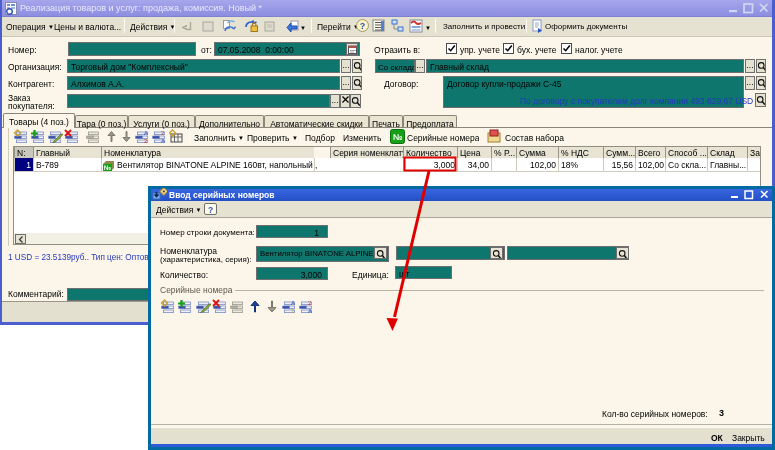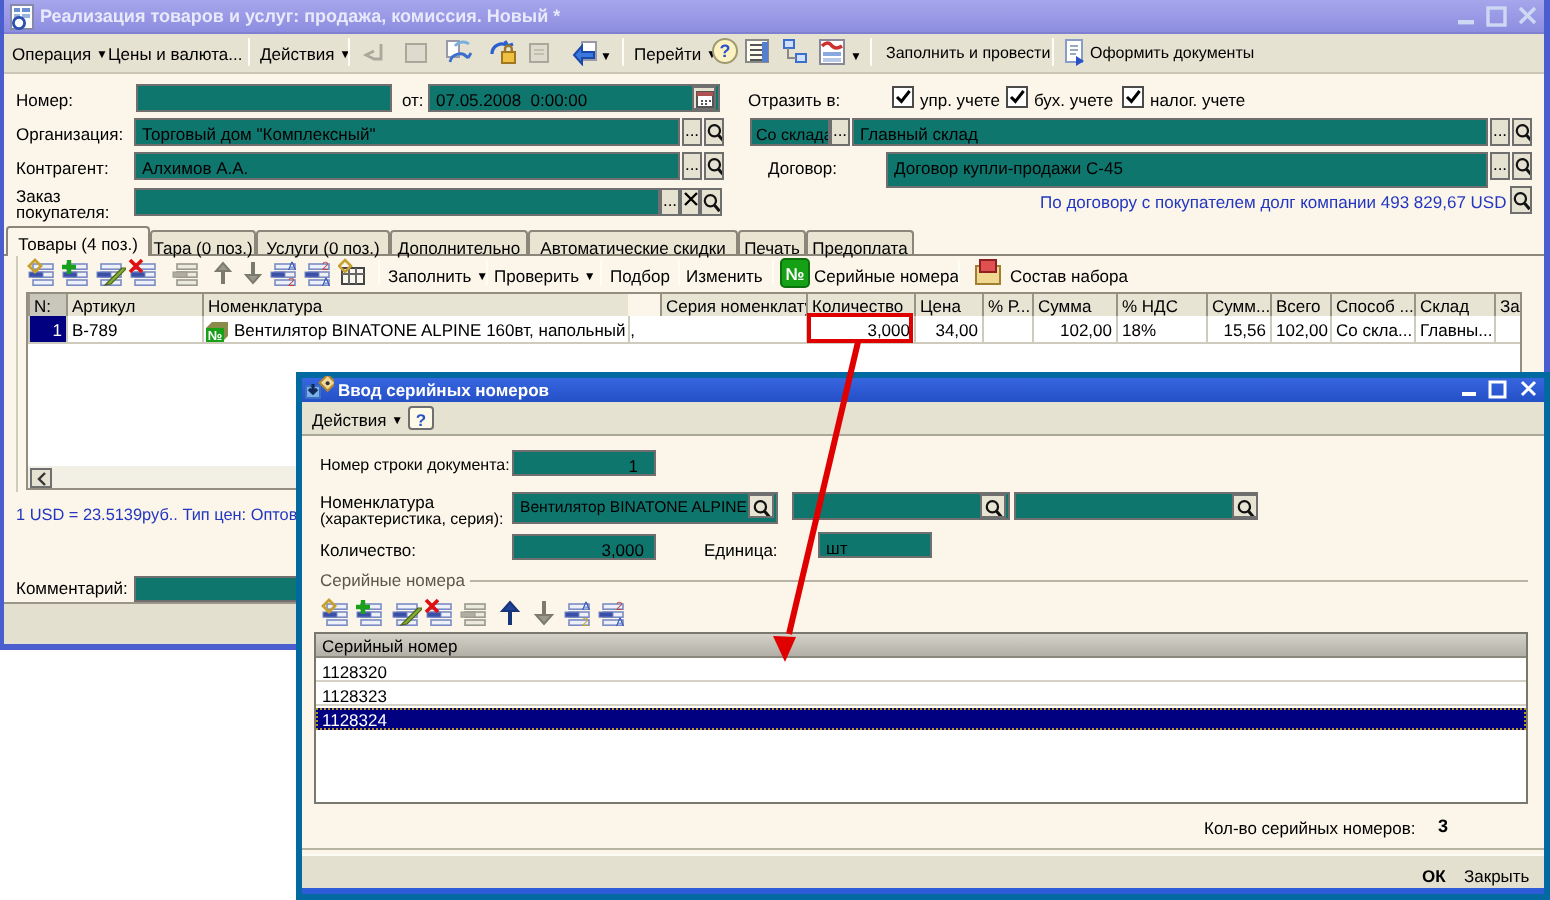--- a/index.html
+++ b/index.html
@@ -21,21 +21,21 @@
 <div class="abs" style="left:0;top:0;width:775px;height:322px;background:#fbf6e9"></div>
 <div class="abs" style="left:0;top:0;width:775px;height:17px;background:linear-gradient(#a6a6ec,#8d8de0);border-bottom:1px solid #8080d0">
 <svg class="abs" style="left:5px;top:2px" width="12" height="13">
       <rect x="0.5" y="0.5" width="11" height="12" fill="#fbfbfb" stroke="#8888aa"></rect>
       <rect x="2" y="2" width="3" height="2" fill="#6a8fd4"></rect>
       <rect x="6" y="2" width="4" height="2" fill="#6a8fd4"></rect>
       <rect x="2" y="5" width="3" height="2" fill="#9ab4e0"></rect>
       <rect x="6" y="5" width="4" height="2" fill="#9ab4e0"></rect>
       <circle cx="4.5" cy="9.5" r="2.8" fill="none" stroke="#2a4fb0" stroke-width="1.4"></circle>
     </svg>
-<span class="abs" style="left:20px;top:3px;color:#e9e9fc;font-weight:bold;font-size:9px">Реализация товаров и услуг: продажа, комиссия. Новый *</span>
+<span class="abs" style="left:20px;top:3px;color:#e9e9fc;font-weight:normal;font-size:9px">Реализация товаров и услуг: продажа, комиссия. Новый *</span>
 <svg class="abs" style="left:729px;top:10px" width="9" height="3">
       <rect width="8" height="2.2" fill="#cdd9f2"></rect>
     </svg>
 <svg class="abs" style="left:743px;top:3px" width="11" height="11">
       <rect x="1" y="1" width="8.5" height="8.5" fill="none" stroke="#cdd9f2" stroke-width="1.7"></rect>
     </svg>
 <svg class="abs" style="left:759px;top:3px" width="10" height="10">
       <path d="M1 1 L8.5 8.5 M8.5 1 L1 8.5" stroke="#cdd9f2" stroke-width="1.7"></path>
     </svg>
 </div>
@@ -140,21 +140,21 @@
       <path d="M6.3 6.6 L8.8 9.6" stroke="#111" stroke-width="1.5"></path>
     </svg></div>
 <span class="lbl" style="left:8px;top:79px">Контрагент:</span>
 <div class="fld" style="left:67px;top:76px;width:273px;height:14px">Алхимов А.А.</div>
 <div class="btn3" style="left:341px;top:76px;width:10px;height:14px; padding-top:0">...</div>
 <div class="btn3" style="left:352px;top:76px;width:10px;height:14px;padding-top:1px"><svg width="10" height="11" style="vertical-align:top">
       <circle cx="4.2" cy="4.4" r="2.8" fill="none" stroke="#111" stroke-width="1.1"></circle>
       <path d="M6.3 6.6 L8.8 9.6" stroke="#111" stroke-width="1.5"></path>
     </svg></div>
 <span class="lbl" style="left:384px;top:79px">Договор:</span>
-<div class="fld" style="left:443px;top:76px;width:301px;height:18px">Договор купли-продажи С-45</div>
+<div class="fld" style="left:443px;top:76px;width:301px;height:32px">Договор купли-продажи С-45</div>
 <div class="btn3" style="left:745px;top:76px;width:10px;height:14px; padding-top:0">...</div>
 <div class="btn3" style="left:756px;top:76px;width:10px;height:14px;padding-top:1px"><svg width="10" height="11" style="vertical-align:top">
       <circle cx="4.2" cy="4.4" r="2.8" fill="none" stroke="#111" stroke-width="1.1"></circle>
       <path d="M6.3 6.6 L8.8 9.6" stroke="#111" stroke-width="1.5"></path>
     </svg></div>
 <span class="lbl" style="left:8px;top:93px">Заказ</span>
 <span class="lbl" style="left:8px;top:101px">покупателя:</span>
 <div class="fld" style="left:67px;top:94px;width:263px;height:14px"></div>
 <div class="btn3" style="left:330px;top:94px;width:10px;height:14px; padding-top:0">...</div>
 <div class="btn3" style="left:340px;top:94px;width:10px;height:14px"><svg width="7" height="7">
@@ -266,21 +266,21 @@
     <text x="7.5" y="11" font-size="8.5" font-weight="bold" fill="#fff" text-anchor="middle" font-family="Liberation Sans">№</text>
   </svg>
 <span class="lbl" style="left:407px;top:133px">Серийные номера</span>
 <span class="sep" style="left:479px;top:130px;height:13px"></span>
 <svg class="abs" style="left:487px;top:129px" width="15" height="15">
     <rect x="1" y="4" width="12" height="9" fill="#f0d890" stroke="#a08030"></rect>
     <rect x="3" y="1" width="8" height="6" fill="#e05050" stroke="#902020"></rect>
   </svg>
 <span class="lbl" style="left:505px;top:133px">Состав набора</span>
 <div class="th" style="left:14px;width:19px;background:#c9c6bc">N:</div>
-<div class="th" style="left:33px;width:68px">Артикул</div>
+<div class="th" style="left:33px;width:68px">Главный</div>
 <div class="th" style="left:101px;width:213px">Номенклатура</div>
 <div class="th" style="left:330px;width:89px">Серия номенклатуры</div>
 <div class="th" style="left:403px;width:54px">Количество</div>
 <div class="th" style="left:457px;width:34px">Цена</div>
 <div class="th" style="left:491px;width:25px">% Р...</div>
 <div class="th" style="left:516px;width:42px">Сумма</div>
 <div class="th" style="left:558px;width:45px">% НДС</div>
 <div class="th" style="left:603px;width:32px">Сумм...</div>
 <div class="th" style="left:635px;width:30px">Всего</div>
 <div class="th" style="left:665px;width:42px">Способ ...</div>
@@ -362,21 +362,21 @@
 <div class="fld" style="left:356px;top:57px;width:122px;height:14px"></div>
 <div class="btn3" style="left:465px;top:58px;width:13px;height:12px;padding-top:1px;background:#e7e4d3"><svg width="10" height="11" style="vertical-align:top">
         <circle cx="4.2" cy="4.4" r="2.8" fill="none" stroke="#111" stroke-width="1.1"></circle>
         <path d="M6.3 6.6 L8.8 9.6" stroke="#111" stroke-width="1.5"></path>
       </svg></div>
 <span class="abs" style="left:9px;top:81px">Количество:</span>
 <div class="fld" style="left:105px;top:78px;width:72px;height:13px">
       <span style="position:absolute;right:5px">3,000</span>
     </div>
 <span class="abs" style="left:201px;top:81px">Единица:</span>
-<div class="fld" style="left:258px;top:77px;width:57px;height:13px">шт</div>
+<div class="fld" style="left:244px;top:77px;width:57px;height:13px">шт</div>
 <span class="abs" style="left:9px;top:96px;color:#5a584c">Серийные номера</span>
 <div class="abs" style="left:84px;top:101px;width:529px;height:1px;background:#b8b4a4"></div>
 <svg class="abs" style="left:9px;top:110px" width="16" height="15">
       <rect x="3.5" y="3" width="10" height="2.6" fill="#eef1fa" stroke="#7b8cc4" stroke-width="0.8"></rect>
       <rect x="3.5" y="7" width="10" height="2.6" fill="#eef1fa" stroke="#7b8cc4" stroke-width="0.8"></rect>
       <rect x="3.5" y="11" width="10" height="2.6" fill="#eef1fa" stroke="#7b8cc4" stroke-width="0.8"></rect>
       <rect x="1.5" y="7" width="7" height="2.6" fill="#3a50a8" stroke="#7b8cc4" stroke-width="0.5"></rect>
       <g transform="translate(0,0)">
         <path d="M4.5 1 L7.5 4 L4.5 7 L1.5 4 z" fill="none" stroke="#c8a030" stroke-width="1.4"></path>
       </g>
@@ -434,26 +434,20 @@
 <svg class="abs" style="left:147px;top:110px" width="16" height="15">
       <rect x="3.5" y="3" width="10" height="2.6" fill="#eef1fa" stroke="#7b8cc4" stroke-width="0.8"></rect>
       <rect x="3.5" y="7" width="10" height="2.6" fill="#eef1fa" stroke="#7b8cc4" stroke-width="0.8"></rect>
       <rect x="3.5" y="11" width="10" height="2.6" fill="#eef1fa" stroke="#7b8cc4" stroke-width="0.8"></rect>
       <rect x="1.5" y="7" width="7" height="2.6" fill="#3a50a8" stroke="#7b8cc4" stroke-width="0.5"></rect>
       <g transform="translate(0,0)">
         <text x="10" y="6" font-size="6" fill="#c04040" font-family="Liberation Sans">2</text>
         <text x="10" y="14" font-size="6" fill="#2a50b8" font-family="Liberation Sans">А</text>
       </g>
     </svg>
-<div class="abs" style="left:6px;top:127px;width:607px;height:86px;background:#fff;border:1px solid #7a786c">
-<div class="abs" style="left:0;top:0;width:605px;height:12px;background:linear-gradient(#d4d2c8,#b2b0a6);border-bottom:1px solid #8a887c;padding:1px 0 0 3px">Серийный номер</div>
-<div class="abs" style="left:0;top:13px;width:605px;height:11px;border-bottom:1px solid #d4d1c4;padding:1px 0 0 3px">1128320</div>
-<div class="abs" style="left:0;top:25px;width:605px;height:11px;border-bottom:1px solid #d4d1c4;padding:1px 0 0 3px">1128323</div>
-<div class="abs" style="left:0;top:37px;width:605px;height:11px;background:#000080;color:#fff;outline:1px dotted #b89820;outline-offset:-1px;padding:1px 0 0 3px">1128324</div>
-</div>
 <span class="abs" style="left:451px;top:220px">Кол-во серийных номеров:</span>
 <span class="abs" style="left:568px;top:219px;font-weight:bold;font-size:9px">3</span>
 <div class="abs" style="left:0;top:235px;width:621px;height:1px;background:#b8b4a4"></div>
 <div class="abs" style="left:0;top:238px;width:621px;height:17px;background:#e3e0cf;border-top:1px solid #fdfcf5">
 <span class="abs" style="left:560px;top:5px;font-weight:bold">ОК</span>
 <span class="abs" style="left:581px;top:5px">Закрыть</span>
 </div>
 <div class="abs" style="left:0;top:255px;width:621px;height:3px;background:#2e5cd8"></div>
 </div>
 <svg class="abs" style="left:0;top:0;z-index:50;pointer-events:none" width="775" height="450">

